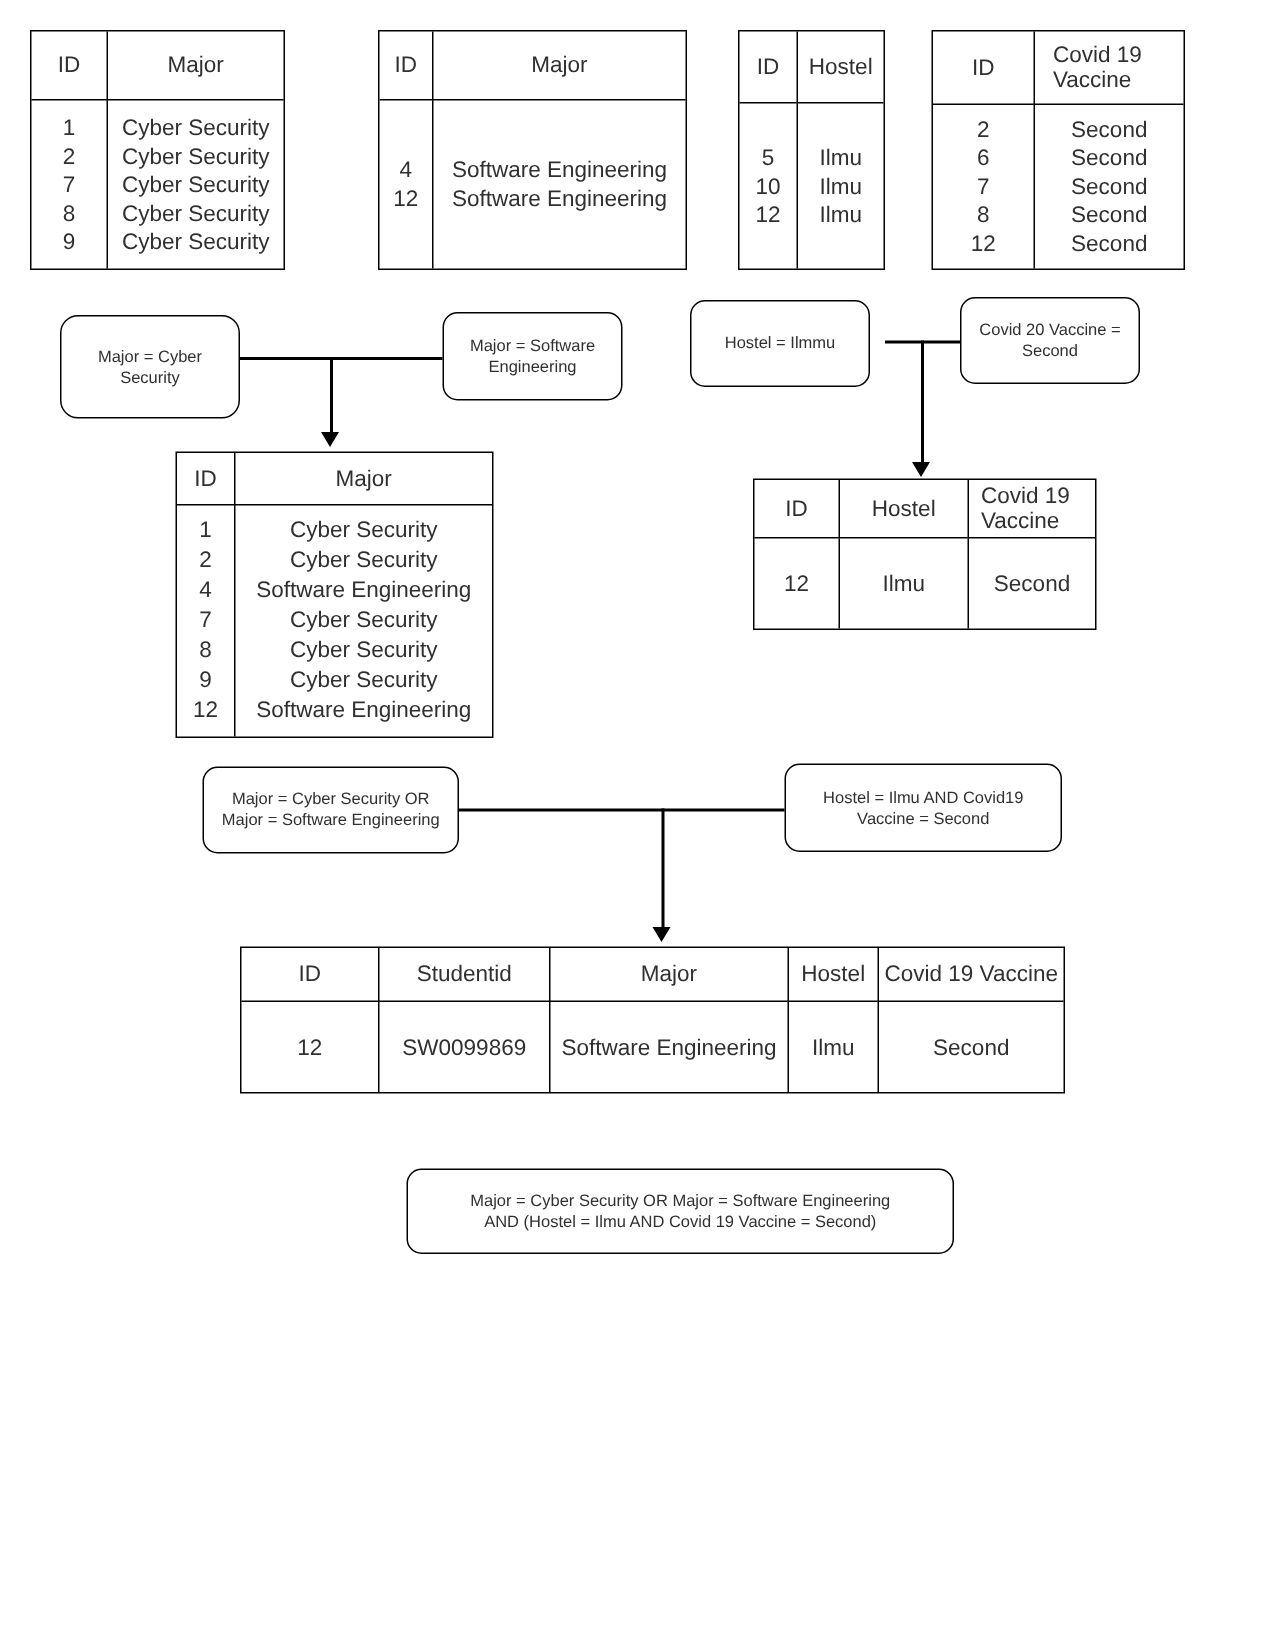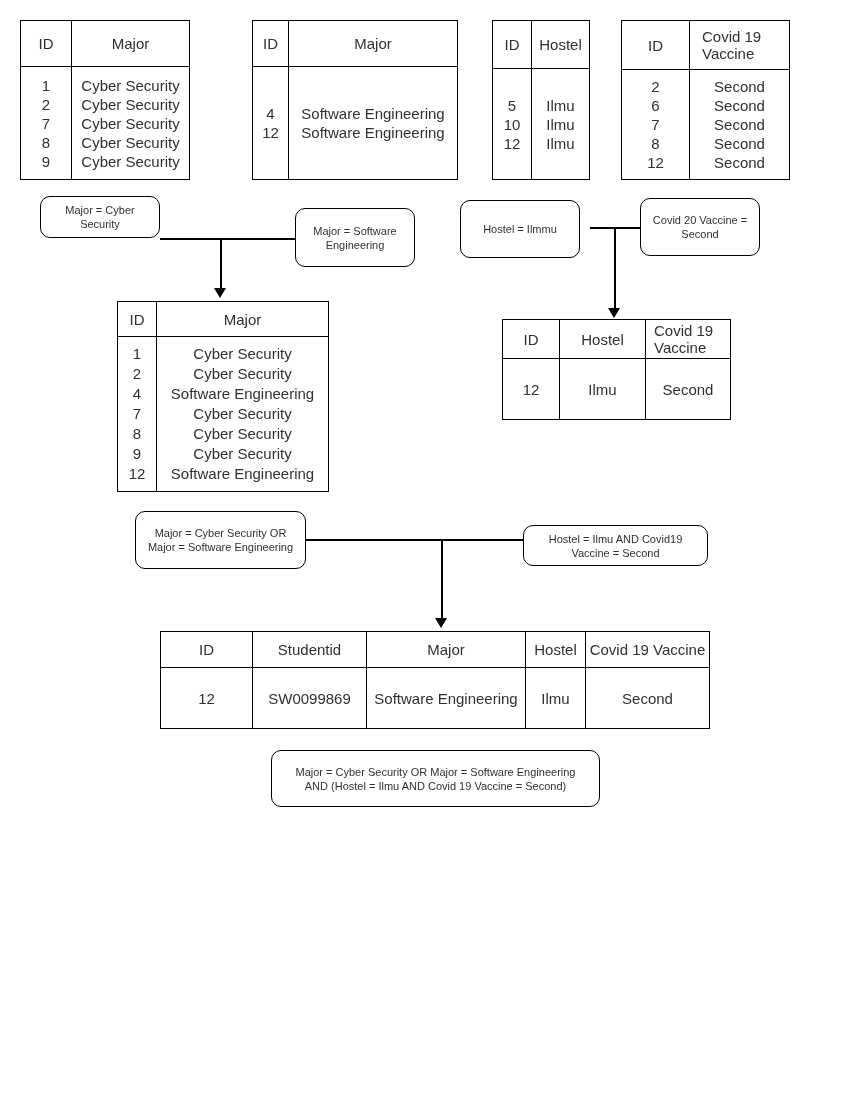--- a/index.html
+++ b/index.html
@@ -105,21 +105,21 @@
     </div>
     <div class="tcell vd">
       <div class="ln">Second</div>
       <div class="ln">Second</div>
       <div class="ln">Second</div>
       <div class="ln">Second</div>
       <div class="ln">Second</div>
     </div>
   </div>
 
-  <div class="cond" style="left:40px; top:196px; width:120px; height:42px;">
+  <div class="cond" style="left:40px; top:210px; width:120px; height:69px;border-radius:12px;">
     <div>Major = Cyber</div>
     <div>Security</div>
   </div>
   <div class="cond" style="left:295px; top:208px; width:120px; height:59px;">
     <div>Major = Software</div>
     <div>Engineering</div>
   </div>
   <div class="hline" style="left:160px; top:238px; width:135px;"></div>
   <div class="vline" style="left:220px; top:238px; height:51px;"></div>
   <div class="arrow-down" style="left:214px; top:288px;"></div>
@@ -170,21 +170,21 @@
       </div>
     <div class="tcell vd">
         <div class="ln">Second</div>
       </div>
   </div>
 
   <div class="cond" style="left:135px; top:511px; width:171px; height:58px;">
     <div>Major = Cyber Security OR</div>
     <div>Major = Software Engineering</div>
   </div>
-  <div class="cond" style="left:523px; top:509px; width:185px; height:41px;margin-top:16px;">
+  <div class="cond" style="left:523px; top:509px; width:185px; height:59px;">
     <div>Hostel = Ilmu AND Covid19</div>
     <div>Vaccine = Second</div>
   </div>
   <div class="hline" style="left:306px; top:539px; width:217px;"></div>
   <div class="vline" style="left:441px; top:539px; height:79px;"></div>
   <div class="arrow-down" style="left:435px; top:618px;"></div>
 
   <div class="tbl" style="left:160px; top:631px; width:550px; height:98px; grid-template-columns:91px 114px 159px 60px 1fr; grid-template-rows:36px 1fr;">
     <div class="tcell hdr">ID</div>
     <div class="tcell hdr vd">Studentid</div>
@@ -201,18 +201,18 @@
         <div class="ln">Software Engineering</div>
       </div>
     <div class="tcell vd">
         <div class="ln">Ilmu</div>
       </div>
     <div class="tcell vd">
         <div class="ln">Second</div>
       </div>
   </div>
 
-  <div class="cond" style="left:271px; top:750px; width:329px; height:57px;">
+  <div class="cond" style="left:271px; top:779px; width:365px; height:57px;">
     <div>Major = Cyber Security OR Major = Software Engineering</div>
     <div>AND (Hostel = Ilmu AND Covid 19 Vaccine = Second)</div>
   </div>
 
 </div>
 
 </body></html>

